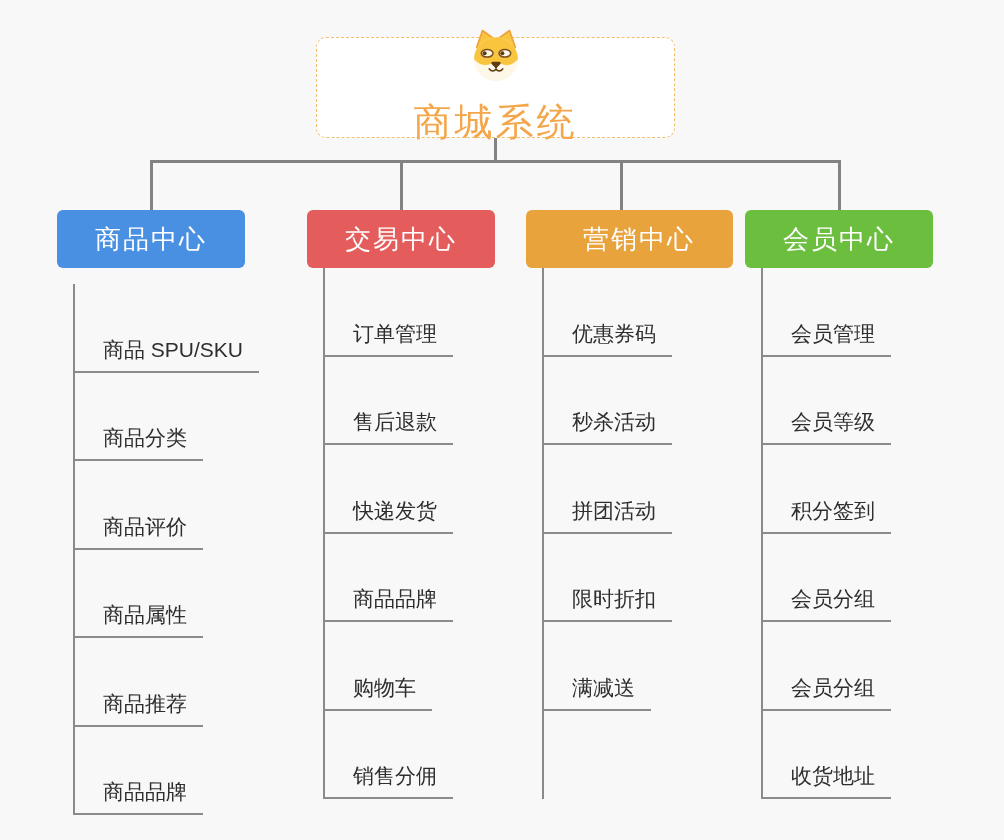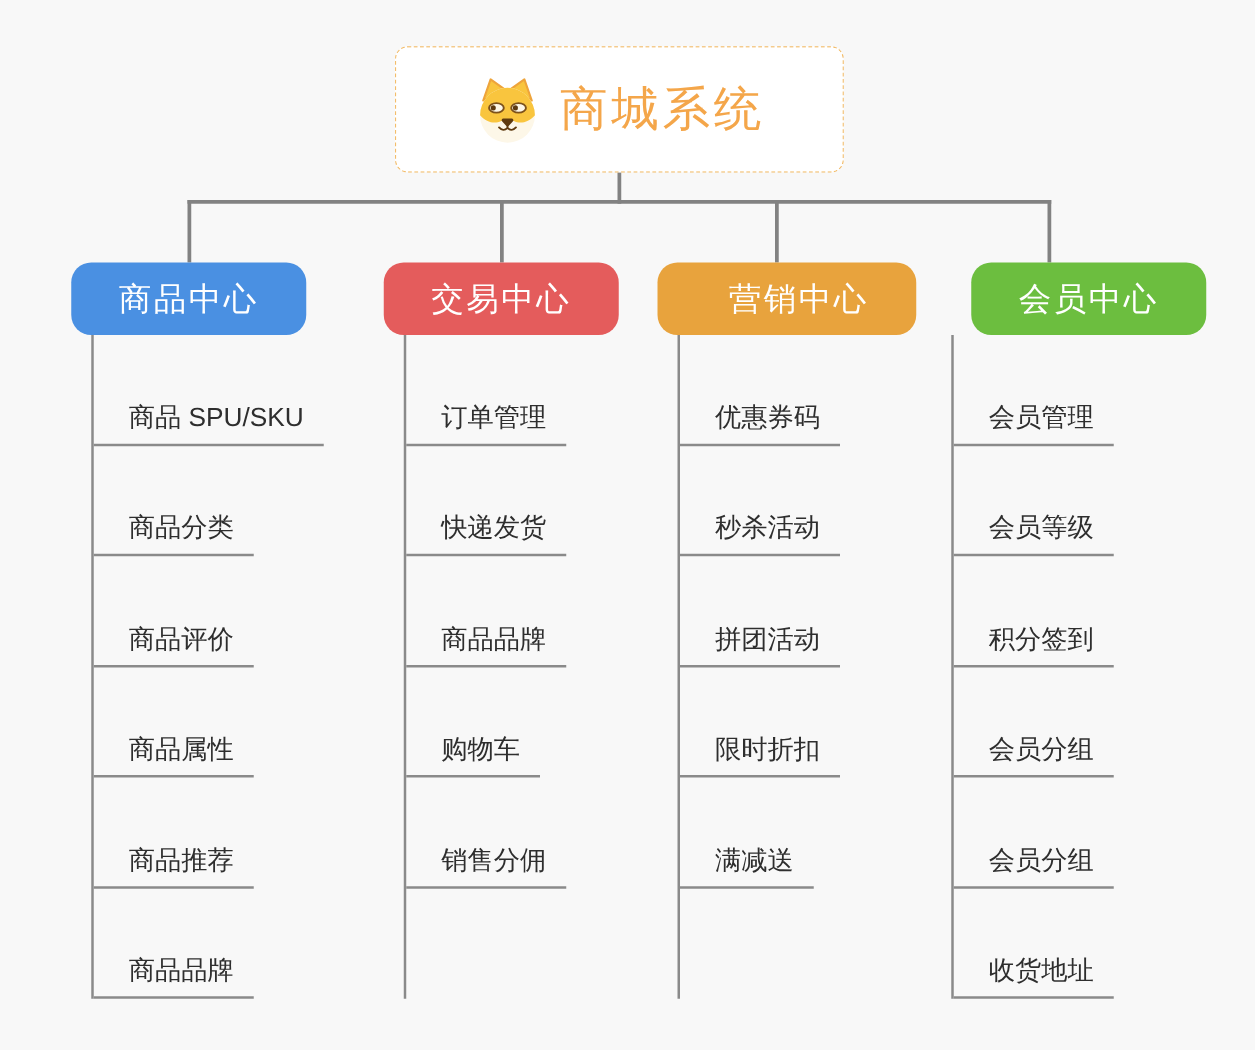--- a/index.html
+++ b/index.html
@@ -5,29 +5,29 @@
   html,body{margin:0;padding:0;background:#f8f8f8;}
   .canvas{
     position:relative;width:1004px;height:840px;background:#f8f8f8;
     font-family:"Liberation Sans","DejaVu Sans",sans-serif;overflow:hidden;
   }
   
   .root-node{
     position:absolute;left:316px;top:37px;width:359px;height:101px;
     background:#ffffff;border:1px dashed #f3bd6b;border-radius:10px;
     display:flex;align-items:center;justify-content:center;gap:15px;
-    box-sizing:border-box;cursor:pointer;
+    box-sizing:border-box;cursor:pointer;flex-direction:column;
   }
   .root-title{font-size:38px;color:#f4a64a;letter-spacing:3px;white-space:nowrap;}
   .dog-icon{width:54px;height:54px;display:block;flex:0 0 auto;}
   
   .line{position:absolute;background:#828282;}
   
   .branch-header{
-    position:absolute;top:210px;width:188px;height:58px;border-radius:16px;
+    position:absolute;top:210px;width:188px;height:58px;border-radius:6px;
     display:flex;align-items:center;justify-content:center;cursor:pointer;
   }
   .branch-header .hlabel{color:#ffffff;font-size:26px;letter-spacing:2px;white-space:nowrap;}
   
   .branch-items{
     position:absolute;top:268px;height:531px;
     border-left:2px solid #8a8a8a;box-sizing:content-box;
   }
   .item{height:88.5px;display:flex;align-items:flex-end;cursor:pointer;}
   .item-label{
@@ -61,21 +61,21 @@
       <circle cx="39.5" cy="30" r="2.4" fill="#5e3a10"></circle>
       <path d="M28,40 h8 a1.6,1.6 0 0 1 1.2,2.6 l-3.7,4 a2,2 0 0 1 -3,0 l-3.7,-4 a1.6,1.6 0 0 1 1.2,-2.6 z" fill="#5e3a10"></path>
       <path d="M32,46 v2.5 M24,48.5 q4,4.5 8,0.5 q4,4 8,-0.5" stroke="#5e3a10" stroke-width="1.8" fill="none" stroke-linecap="round"></path>
     </svg>
     <span class="root-title" style="color: rgb(244, 166, 74);">商城系统</span>
   </div>
 
   <div class="branch-header" style="left: 57px; background-color: rgb(74, 144, 226);">
     <span class="hlabel">商品中心</span>
   </div>
-  <div class="branch-items" style="left:73px;">
+  <div class="branch-items" style="left:73px;margin-top:16px;">
     <div class="item">
         <span class="item-label">商品 SPU/SKU</span>
       </div>
     <div class="item">
         <span class="item-label">商品分类</span>
       </div>
     <div class="item">
         <span class="item-label">商品评价</span>
       </div>
     <div class="item">
@@ -88,20 +88,23 @@
         <span class="item-label">商品品牌</span>
       </div>
   </div>
 
   <div class="branch-header" style="left: 307px; background-color: rgb(228, 92, 92);">
     <span class="hlabel">交易中心</span>
   </div>
   <div class="branch-items" style="left:323px;">
     <div class="item">
         <span class="item-label">订单管理</span>
+      </div>
+    <div class="item">
+        <span class="item-label">售后退款</span>
       </div>
     <div class="item">
         <span class="item-label">快递发货</span>
       </div>
     <div class="item">
         <span class="item-label">商品品牌</span>
       </div>
     <div class="item">
         <span class="item-label">购物车</span>
       </div>
@@ -124,21 +127,21 @@
         <span class="item-label">拼团活动</span>
       </div>
     <div class="item">
         <span class="item-label">限时折扣</span>
       </div>
     <div class="item">
         <span class="item-label">满减送</span>
       </div>
   </div>
 
-  <div class="branch-header" style="left: 745px; background-color: rgb(108, 190, 63); margin-left: 32px;">
+  <div class="branch-header" style="left: 745px; background-color: rgb(108, 190, 63);">
     <span class="hlabel">会员中心</span>
   </div>
   <div class="branch-items" style="left:761px;">
     <div class="item">
         <span class="item-label">会员管理</span>
       </div>
     <div class="item">
         <span class="item-label">会员等级</span>
       </div>
     <div class="item">

